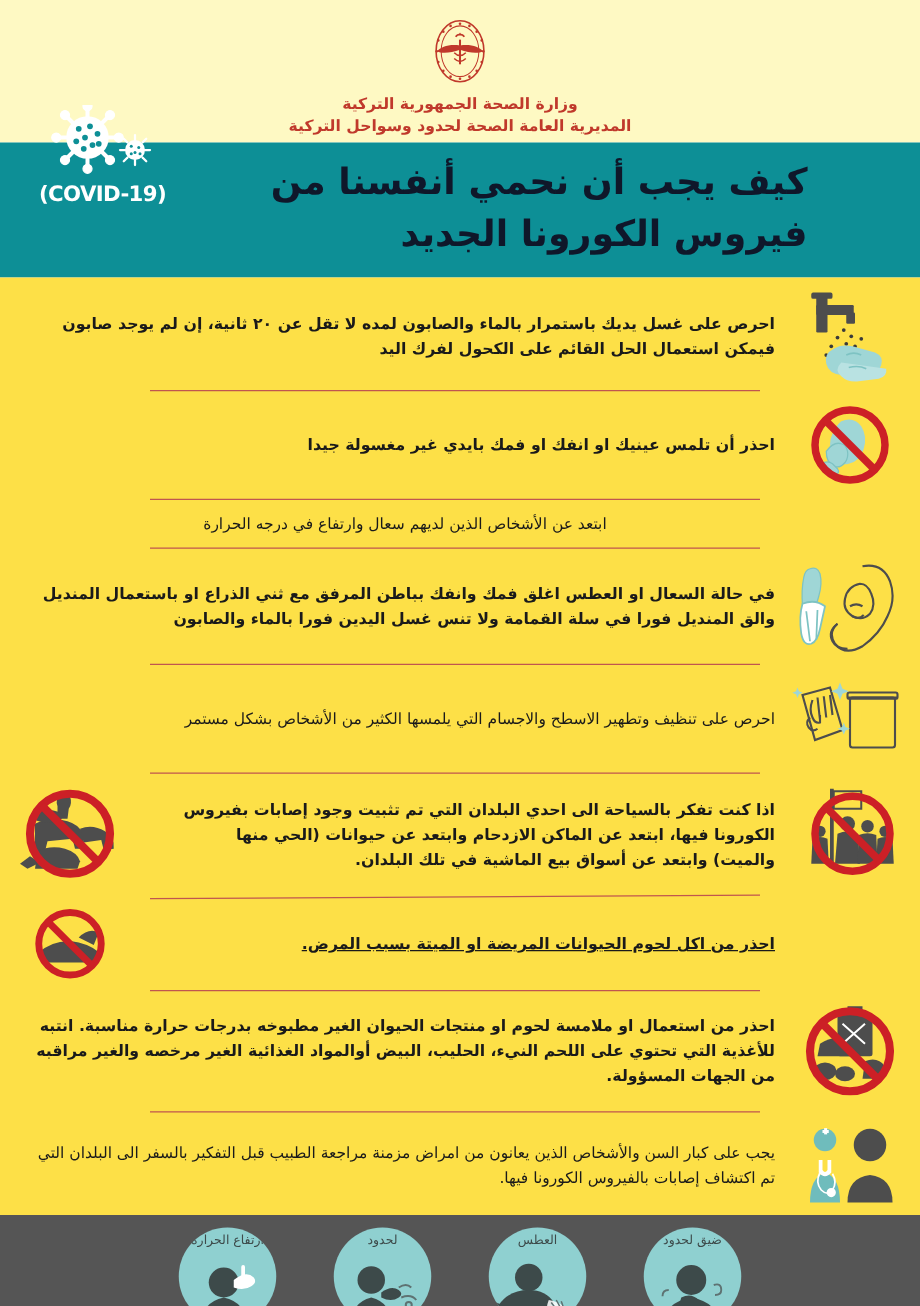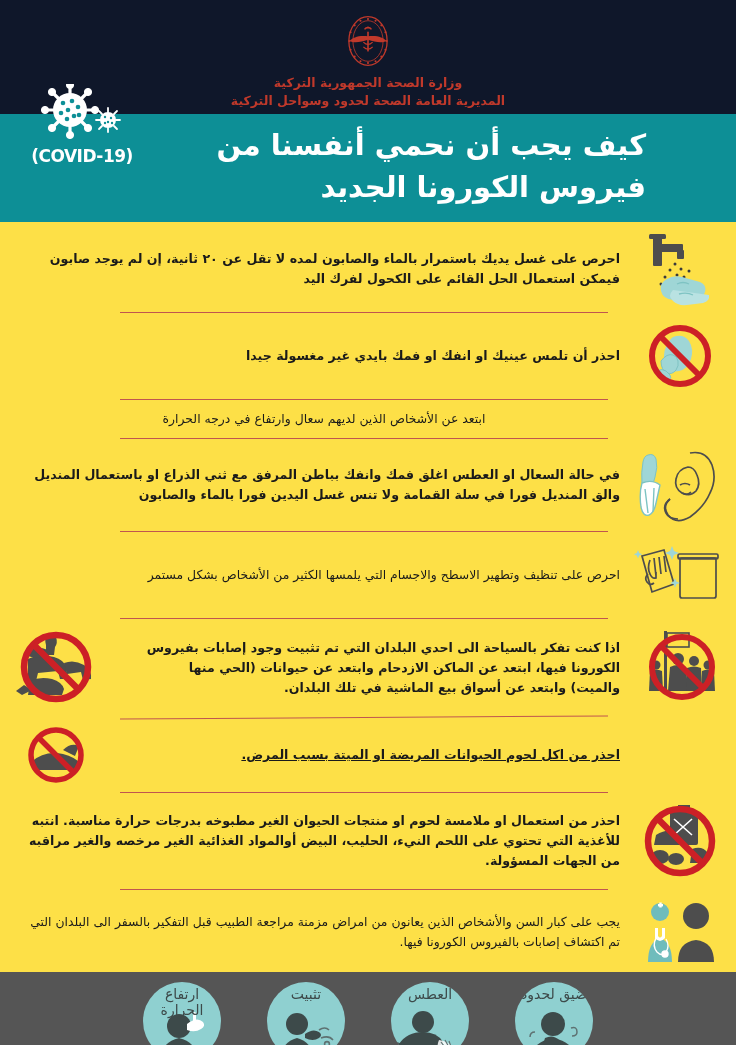--- a/index.html
+++ b/index.html
@@ -8,21 +8,21 @@
     width:736px;height:1045px;
     background:#ffffff;
     font-family:"DejaVu Sans","Liberation Sans",sans-serif;
     overflow:hidden;
     position:relative;
   }
   .poster{width:736px;height:1045px;position:relative;display:flex;flex-direction:column;}
 
   
   .header{
-    background:#0f172a;
+    background:#fef9c3;
     padding:10px 0 4px 0;
     text-align:center;
     position:relative;
     height:130px;
     box-sizing:border-box;
   }
   .logo-wrap{display:flex;justify-content:center;align-items:center;height:62px;}
   .ministry-lines{
     color:#c0392b;
     font-size:12.5px;
@@ -38,21 +38,21 @@
     background:#0d8f96;
     position:relative;
     min-height:108px;
     display:flex;
     align-items:center;
     justify-content:center;
     padding:6px 30px 10px 0;
     box-sizing:border-box;
   }
   .title-text{
-    color:#ffffff;
+    color:#0f172a;
     font-size:29px;
     font-weight:bold;
     line-height:1.45;
     direction:rtl;
     text-align:right;
     width:100%;
     padding-right:60px;
     box-sizing:border-box;
   }
   .covid-badge{
@@ -139,21 +139,21 @@
     display:flex;
     align-items:flex-start;
     justify-content:center;
     overflow:hidden;
   }
   .symptom-label{
     position:absolute;
     top:5px;
     width:100%;
     text-align:center;
-    font-size:14px;
+    font-size:10px;
     color:#3d4a4a;
     line-height:1.1;
     direction:rtl;
     z-index:3;
     font-weight:normal;
   }
   .symptom svg{position:absolute;bottom:0;left:0;}
   .bottom-strip{height:24px;background:#ffffff;}
 </style>
 </head>
@@ -493,21 +493,21 @@
           <g fill="#3d4a4a">
             <circle cx="36" cy="18" r="12"></circle>
             <path d="M18 52 q0 -18 18 -22 q18 4 18 22 z"></path>
             <path d="M44 16 q10 -8 16 -2 q3 4 -2 7 q-6 4 -14 1 z" fill="#ffffff"></path>
             <rect x="50" y="4" width="3" height="16" rx="1.5" fill="#ffffff"></rect>
           </g>
         </svg>
       </div>
 
       <div class="symptom">
-        <div class="symptom-label">تثبيت</div>
+        <div class="symptom-label">لحدود</div>
         <svg width="78" height="52" viewBox="0 0 78 52">
           <g fill="#3d4a4a">
             <circle cx="30" cy="16" r="11"></circle>
             <path d="M14 52 q0 -18 16 -22 q16 4 16 22 z"></path>
             <path d="M38 26 q8 -6 14 -2 q4 3 0 6 q-6 4 -14 0 z"></path>
           </g>
           <g fill="none" stroke="#5e7272" stroke-width="1.6">
             <path d="M52 22 q6 -4 10 0"></path>
             <path d="M54 30 q8 -3 12 2"></path>
             <circle cx="60" cy="36" r="2.4"></circle>

